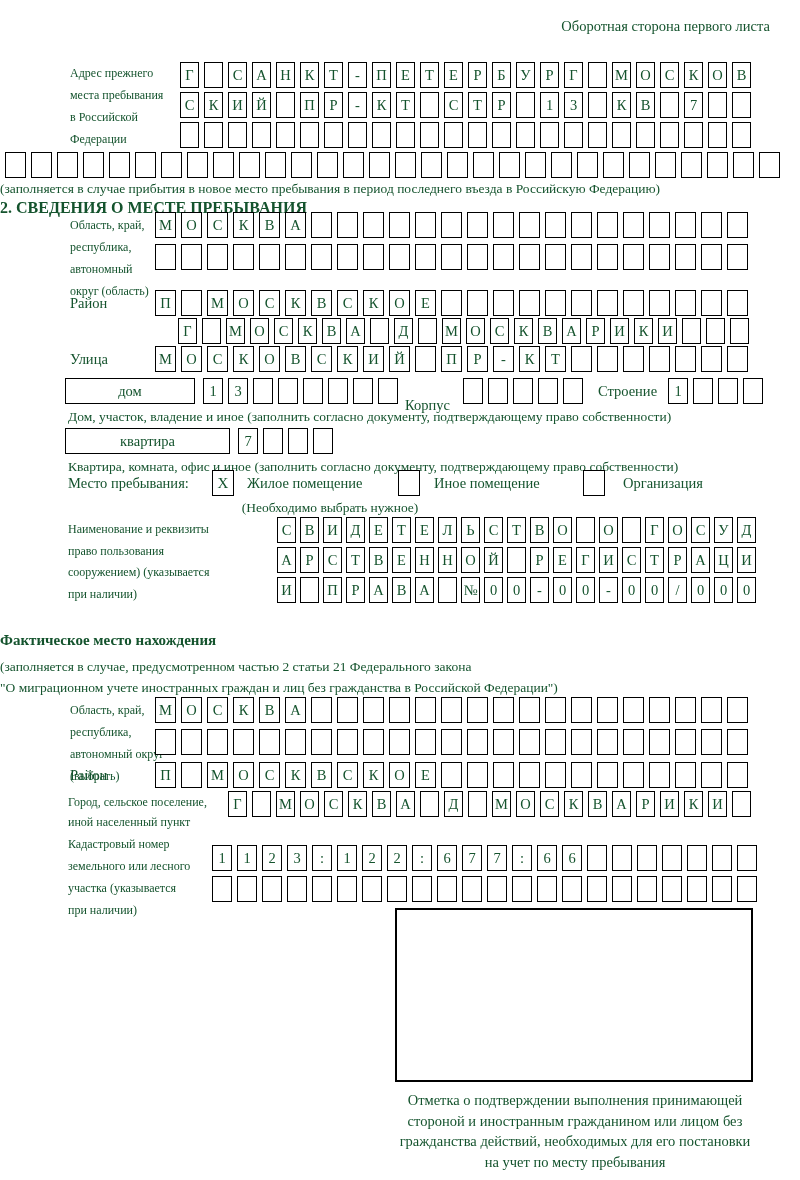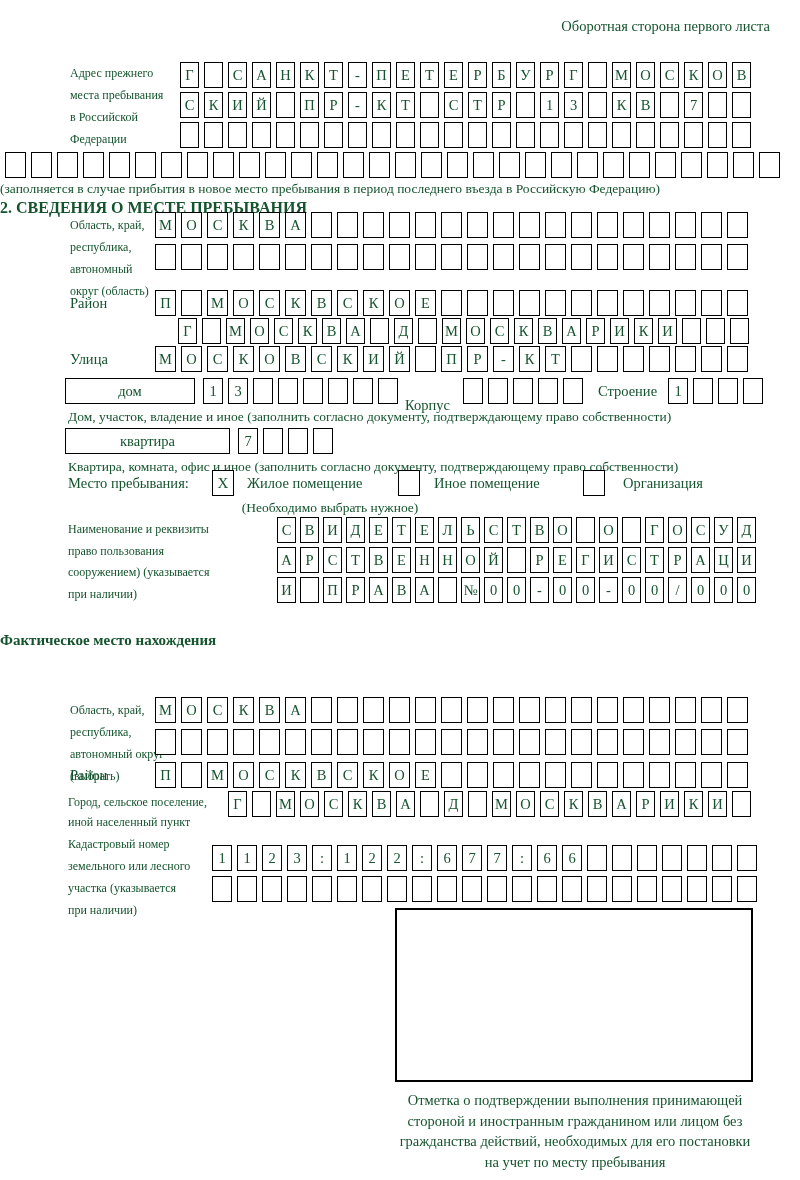--- a/index.html
+++ b/index.html
@@ -408,20 +408,24 @@
       <span>-</span>
       <span>0</span>
       <span>0</span>
       <span>/</span>
       <span>0</span>
       <span>0</span>
       <span>0</span>
     </div>
 
   <div class="title center" style="top:632px;font-size:15px">Фактическое место нахождения</div>
+  <div class="note center" style="top:657px">
+      <div>(заполняется в случае, предусмотренном частью 2 статьи 21 Федерального закона</div>
+      <div>"О миграционном учете иностранных граждан и лиц без гражданства в Российской Федерации")</div>
+    </div>
 
   <div class="lbl" style="left:70px;top:699px">
       <div>Область, край,</div>
       <div>республика,</div>
       <div>автономный округ</div>
       <div>(выбрать)</div>
     </div>
   <div class="cells w21" style="left:155px;top:697px">
       <span>М</span>
       <span>О</span>

